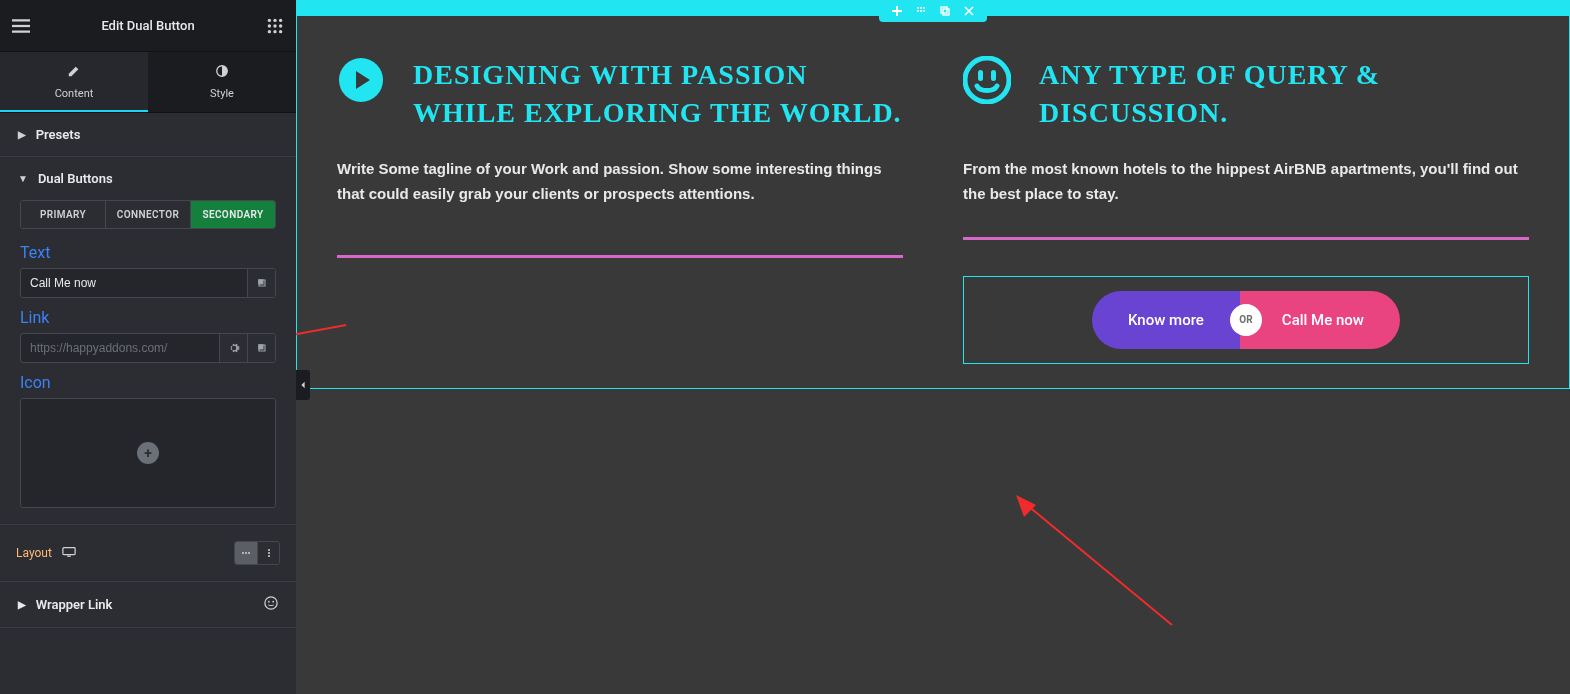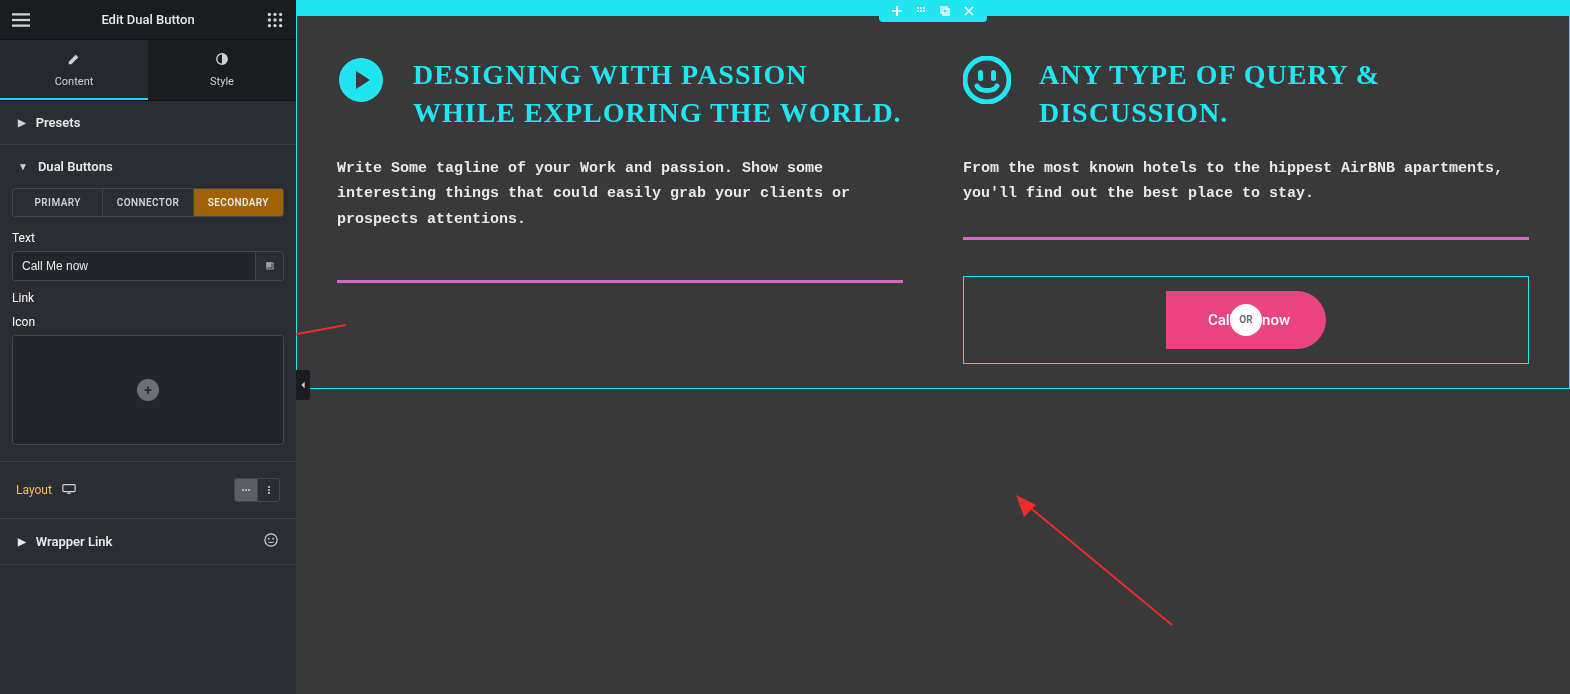--- a/index.html
+++ b/index.html
@@ -13,21 +13,21 @@
 }
 .sidebar {
   width: 296px;
   background: #2b2d32;
   color: #b8bbc0;
   flex-shrink: 0;
   display: flex;
   flex-direction: column;
 }
 .sidebar-header {
-  height: 40px;
+  height: 52px;
   background: #1b1c1f;
   display: flex;
   align-items: center;
   justify-content: space-between;
   padding: 4px 12px;
   border-bottom: 1px solid #111;
 }
 .sidebar-header .title {
   color: #e8e9eb;
   font-size: 13px;
@@ -76,21 +76,21 @@
   color: #e8e9eb;
   font-size: 13px;
   font-weight: 600;
 }
 .section-header .caret {
   margin-right: 10px;
   font-size: 10px;
   color: #cfd1d5;
 }
 .section-body {
-  padding: 0 12px 16px;
+  padding: 0 20px 16px;
 }
 .button-tabs {
   display: flex;
   margin-bottom: 14px;
   border: 1px solid #44474d;
   border-radius: 3px;
   overflow: hidden;
 }
 .button-tab {
   flex: 1;
@@ -98,26 +98,26 @@
   padding: 8px 0;
   font-size: 10px;
   font-weight: 600;
   letter-spacing: 0.4px;
   cursor: pointer;
   background: #2b2d32;
   color: #cfd1d5;
 }
 .button-tab + .button-tab { border-left: 1px solid #44474d; text-align: center; }
 .button-tab.active {
-  background: #a16207;
+  background: #15803d;
   color: #e8e9eb;
 }
 .field-label {
-  font-size: 12px;
-  color: #ffffff;
+  font-size: 16px;
+  color: #3b82f6;
   margin: 10px 0 6px;
   display: block;
 }
 .input-row {
   display: flex;
   border: 1px solid #44474d;
   border-radius: 3px;
   overflow: hidden;
   background: #24262b;
 }
@@ -274,21 +274,21 @@
   font-family: Georgia, "Times New Roman", serif;
   color: #22e5f2;
   font-size: 28px;
   font-weight: 800;
   letter-spacing: 1px;
   line-height: 1.35;
   text-transform: uppercase;
 }
 .col-text {
   color: #e8e9eb;
-  font-family: Liberation Mono, monospace;
+  font-family: Liberation Sans, sans-serif;
   font-size: 15px;
   font-weight: 600;
   line-height: 1.7;
 }
 .divider-pink {
   height: 3px;
   background: #d568c8;
   margin-top: 48px;
 }
 .divider-pink.short { margin-top: 30px; }
@@ -421,20 +421,34 @@
         <input type="text" value="Call Me now" style="">
         <div class="input-btn">
           <svg viewBox="0 0 16 16">
               <path d="M4 4h8v8H4z" fill="none" stroke="#9fa3aa" stroke-width="1.5"></path>
               <rect x="3" y="3" width="7" height="7" fill="#9fa3aa"></rect>
             </svg>
         </div>
       </div>
 
       <label class="field-label">Link</label>
+      <div class="input-row">
+        <input type="text" placeholder="https://happyaddons.com/" style="">
+        <div class="input-btn">
+          <svg viewBox="0 0 16 16">
+              <path d="M8 5a3 3 0 100 6 3 3 0 000-6zm6 3l1.5.9-1 1.7L13 10a5 5 0 01-.6 1l.3 1.7-1.7 1-1-1.3a5 5 0 01-1.2 0l-1 1.3-1.7-1 .3-1.7A5 5 0 015.8 10l-1.5.6-1-1.7L4.8 8l-1.5-.9 1-1.7L5.8 6a5 5 0 01.6-1L6.1 3.3l1.7-1 1 1.3a5 5 0 011.2 0l1-1.3 1.7 1L12.4 5a5 5 0 01.6 1l1.5-.6 1 1.7L14 8z"></path>
+            </svg>
+        </div>
+        <div class="input-btn">
+          <svg viewBox="0 0 16 16">
+              <path d="M4 4h8v8H4z" fill="none" stroke="#9fa3aa" stroke-width="1.5"></path>
+              <rect x="3" y="3" width="7" height="7" fill="#9fa3aa"></rect>
+            </svg>
+        </div>
+      </div>
 
       <label class="field-label">Icon</label>
       <div class="icon-drop">
         <div class="plus-circle">+</div>
       </div>
 
     </div>
   </div>
 
   <div class="panel-section">
@@ -542,20 +556,21 @@
                 <path d="M14 30c3 6 17 6 20 0" fill="none" stroke="#22e5f2" stroke-width="5" stroke-linecap="round"></path>
               </svg>
           </div>
           <div class="col-title">ANY TYPE OF QUERY &amp; DISCUSSION.</div>
         </div>
         <div class="col-text">From the most known hotels to the hippest AirBNB apartments, you'll find out the best place to stay.</div>
         <div class="divider-pink short"></div>
 
         <div class="dual-button-wrap">
           <div class="dual-button">
+            <div class="btn primary">Know more</div>
             <div class="connector">OR</div>
             <div class="btn secondary">Call Me now</div>
           </div>
         </div>
       </div>
 
     </div>
   </div>
 
   <div class="arrow" style="left:-120px; top:320px;">

